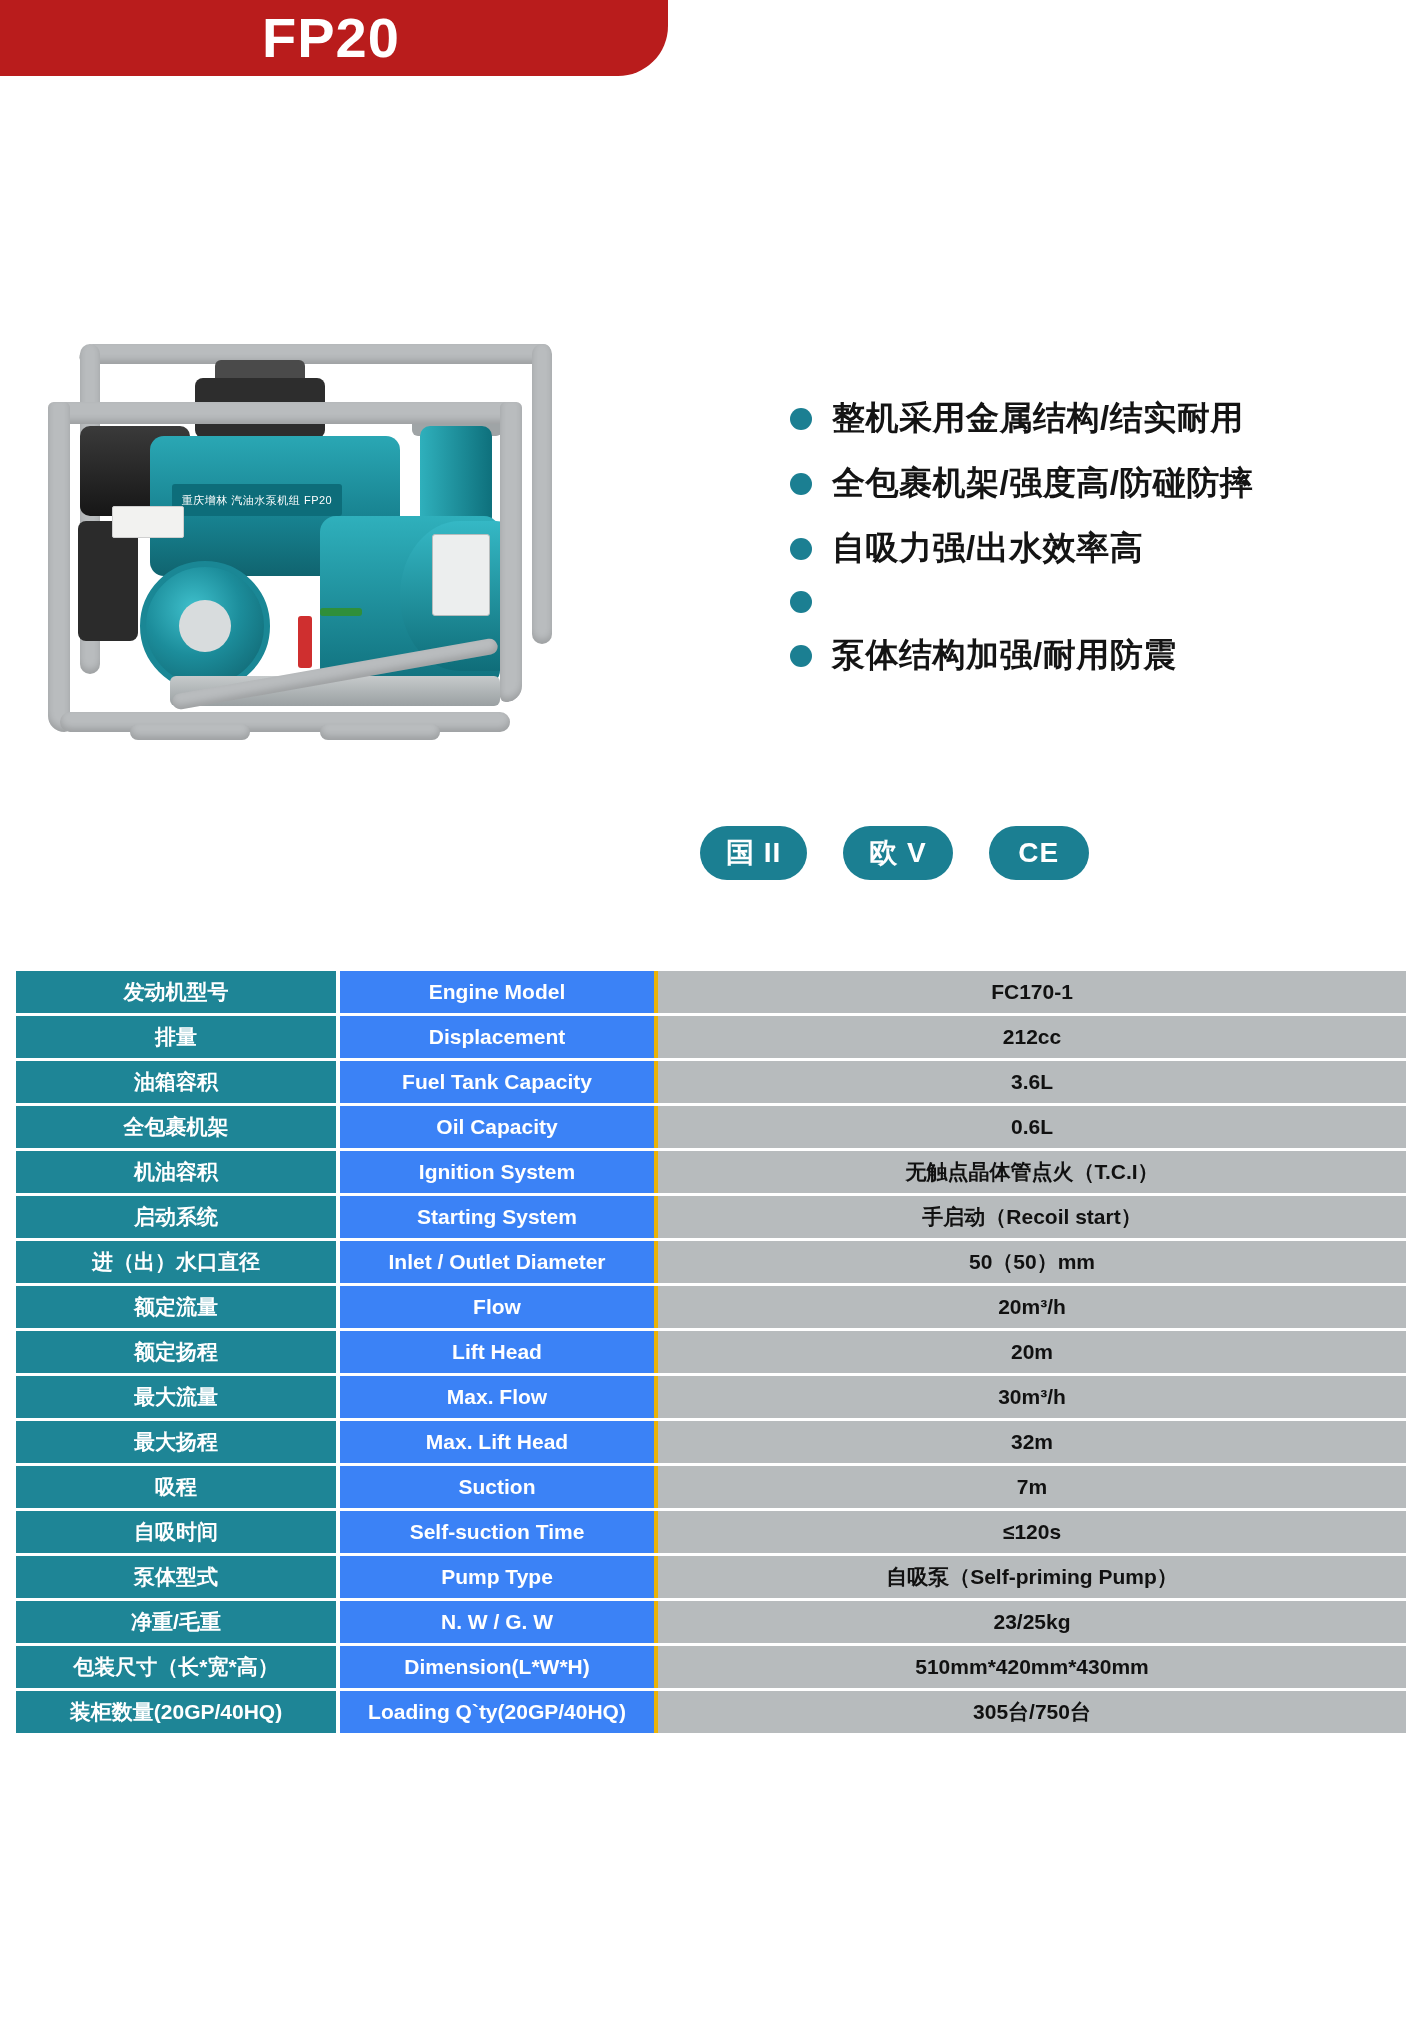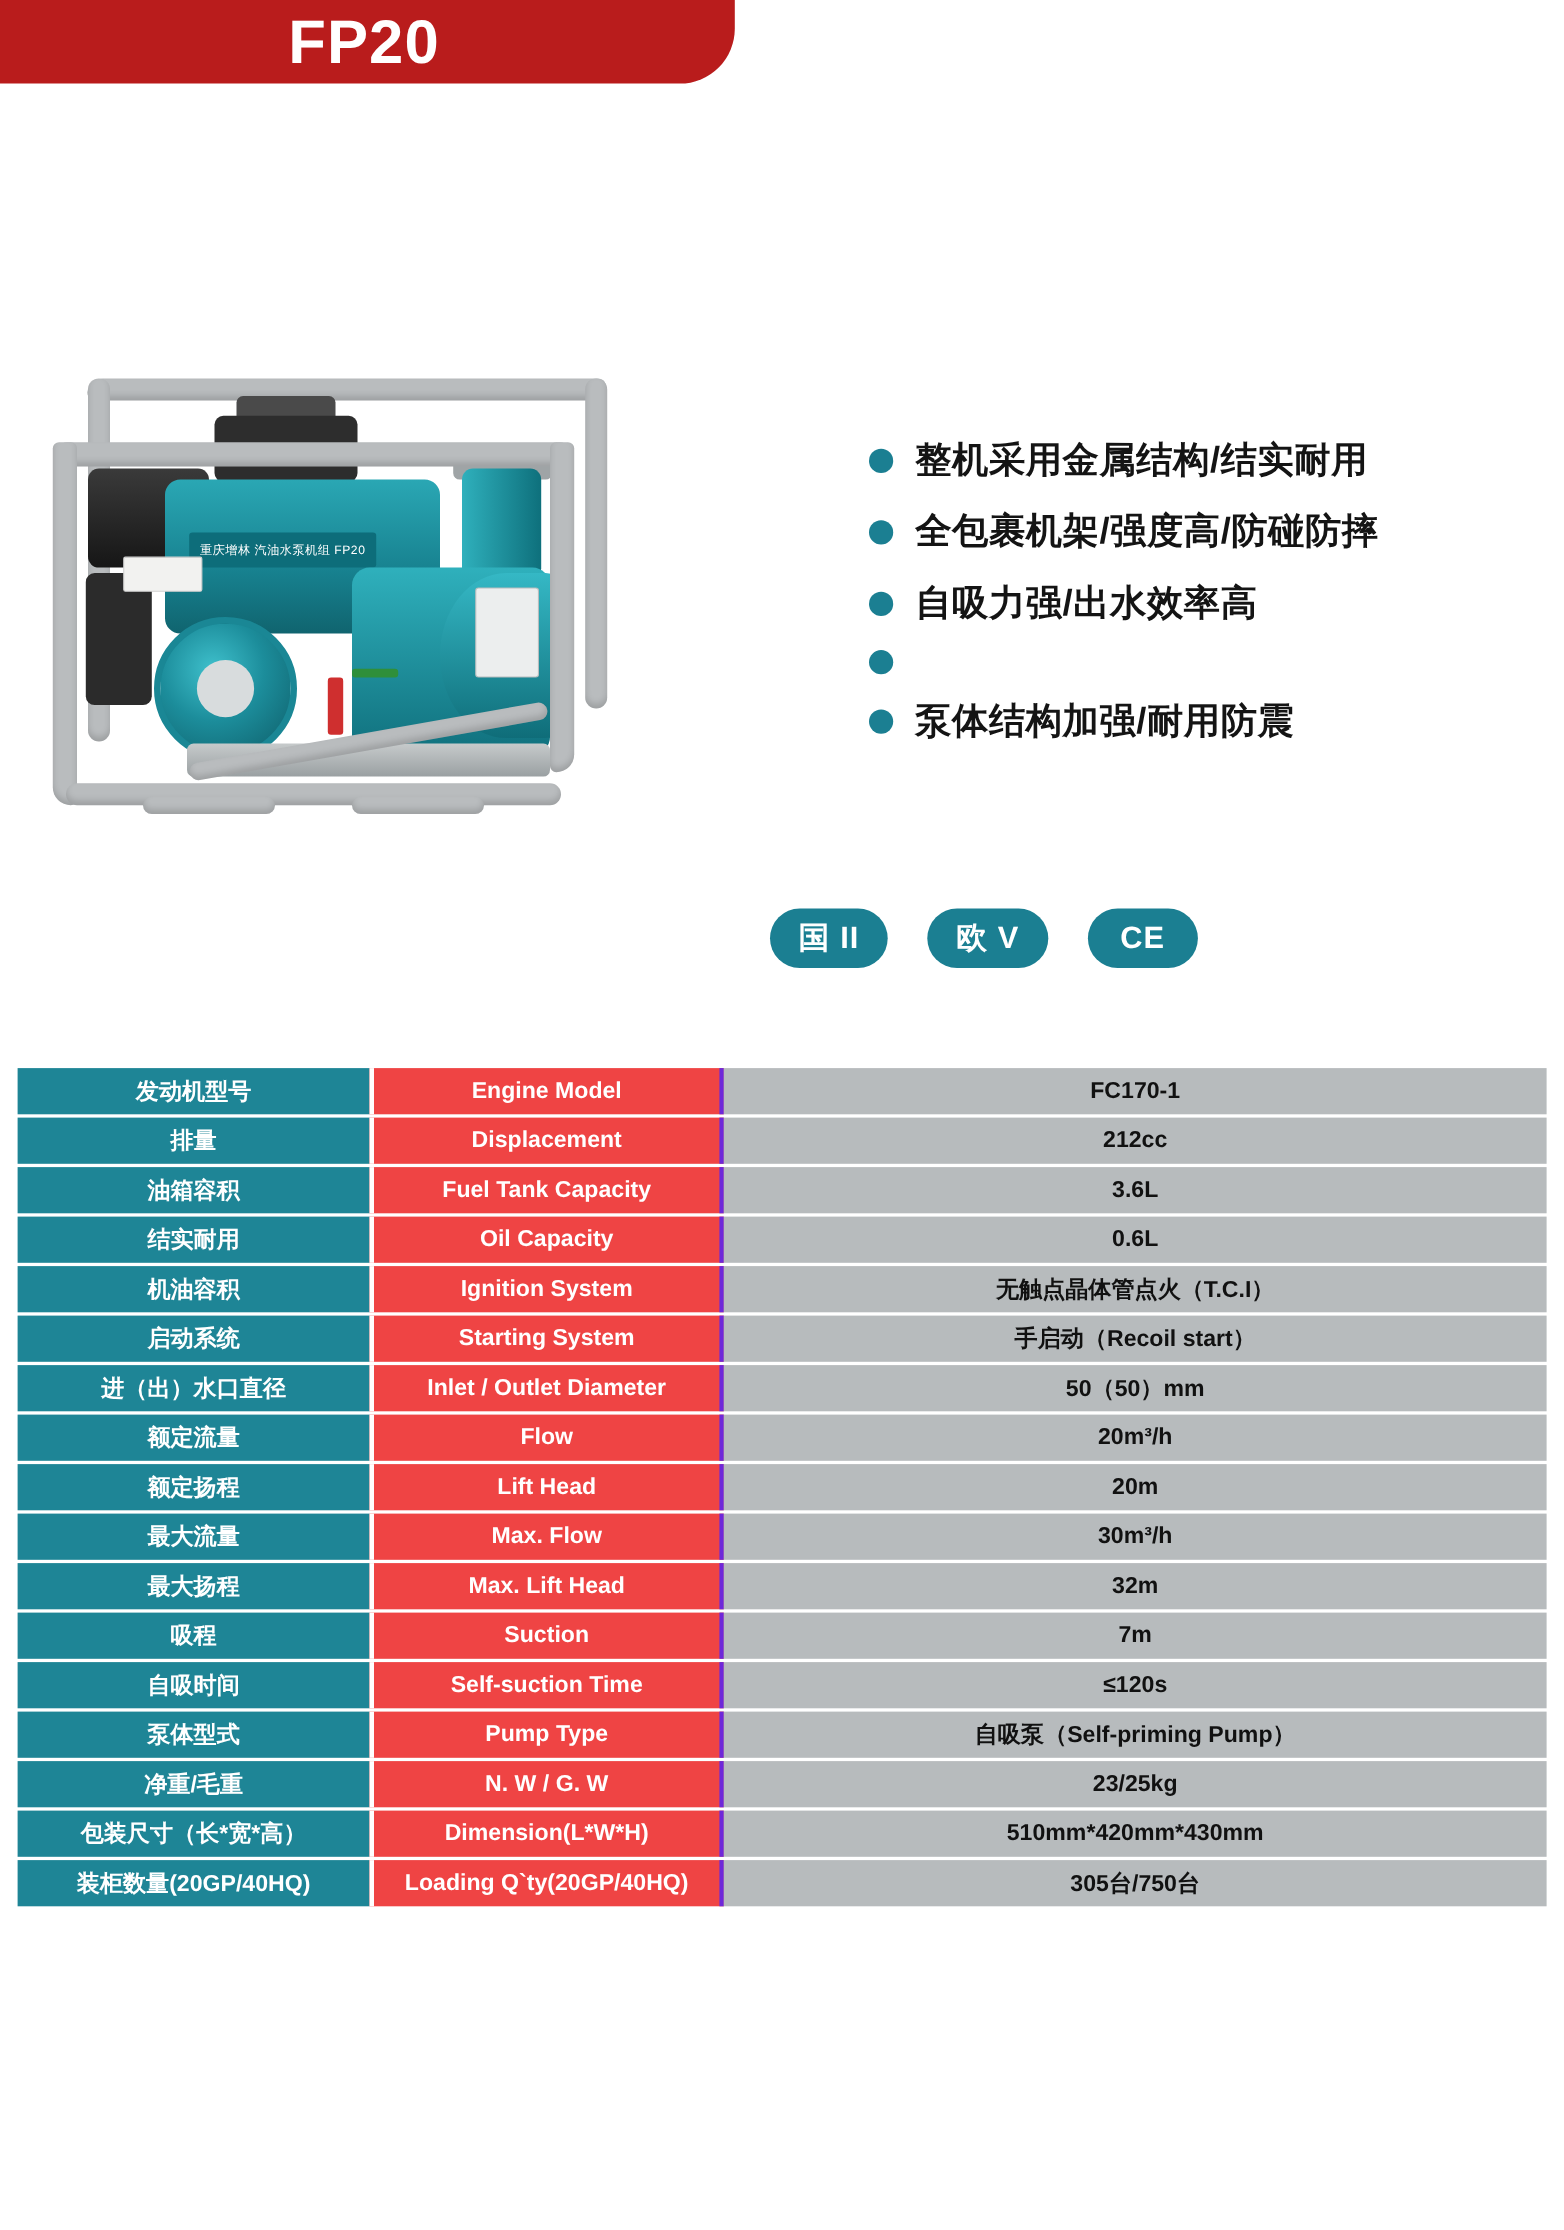--- a/index.html
+++ b/index.html
@@ -265,24 +265,24 @@
     padding: 0 6px;
     box-sizing: border-box;
   }
   .col-cn {
     width: 320px;
     background: #1e8596;
     color: #ffffff;
   }
   .col-en {
     width: 322px;
-    background: #ef4444;
+    background: #3b82f6;
     color: #ffffff;
     border-left: 4px solid #ffffff;
-    border-right: 4px solid #6d28d9;
+    border-right: 4px solid #eab308;
   }
   .col-val {
     background: #b7bbbd;
     color: #111111;
   }
 </style>
 </head>
 <body>
 
 <div class="title-banner">
@@ -364,21 +364,21 @@
       <td class="col-cn">排量</td>
       <td class="col-en">Displacement</td>
       <td class="col-val">212cc</td>
     </tr>
     <tr>
       <td class="col-cn">油箱容积</td>
       <td class="col-en">Fuel  Tank  Capacity</td>
       <td class="col-val">3.6L</td>
     </tr>
     <tr>
-      <td class="col-cn">结实耐用</td>
+      <td class="col-cn">全包裹机架</td>
       <td class="col-en">Oil  Capacity</td>
       <td class="col-val">0.6L</td>
     </tr>
     <tr>
       <td class="col-cn">机油容积</td>
       <td class="col-en">Ignition  System</td>
       <td class="col-val">无触点晶体管点火（T.C.I）</td>
     </tr>
     <tr>
       <td class="col-cn">启动系统</td>

